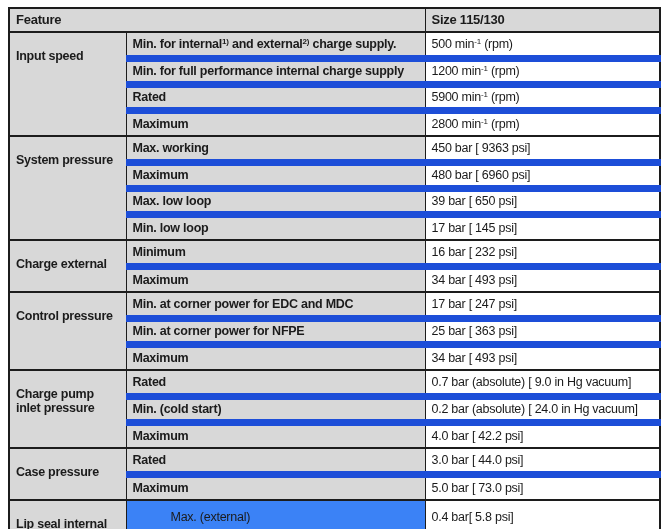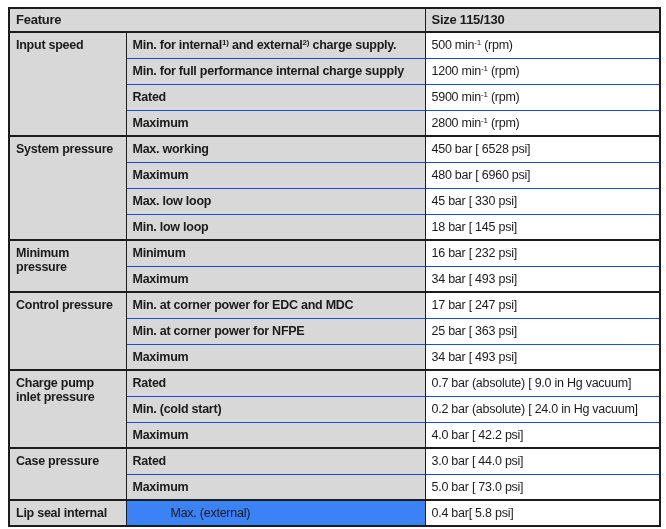--- a/index.html
+++ b/index.html
@@ -42,21 +42,21 @@
     font-weight: bold;
     font-size: 13px;
     height: 24px;
     border-bottom: 2px solid #1c1c1c;
   }
   tr.data td { height: 26px; }
   td.feat {
     background: #d8d8d8;
     font-weight: bold;
     vertical-align: top;
-    padding-top: 5px;
+    padding-top: 16px;
     border-right: 1.5px solid #1c1c1c;
   }
   td.lbl {
     background: #d8d8d8;
     font-weight: bold;
     border-right: 1.5px solid #1c1c1c;
     white-space: nowrap;
     margin-left: 44px;
   }
   td.lbl.plain {
@@ -64,21 +64,21 @@
     font-weight: normal;
     padding-left: 44px;
   }
   td.val {
     background: #ffffff;
     font-weight: normal;
     white-space: nowrap;
   }
   th.sizecol { border-left: 1.5px solid #1c1c1c; }
   
-  tr.data td { border-top: 1px solid #1d4ed8; }
+  tr.data td { border-top: 7px solid #1d4ed8; }
   
   tr.gstart td { border-top: 2px solid #1c1c1c; }
   sup.sp {
     font-size: 8px;
     letter-spacing: -0.2px;
     vertical-align: 4px;
     line-height: 0;
   }
 </style>
 </head>
@@ -112,37 +112,37 @@
       <td class="val"><span>5900 min</span><sup class="sp">-1</sup><span> (rpm)</span></td>
     </tr>
     <tr class="data">
       <td class="lbl">Maximum</td>
       <td class="val"><span>2800 min</span><sup class="sp">-1</sup><span> (rpm)</span></td>
     </tr>
 
     <tr class="data gstart">
       <td class="feat" rowspan="4">System pressure</td>
       <td class="lbl">Max. working</td>
-      <td class="val">450 bar [ 6528 psi]</td>
+      <td class="val">450 bar [ 9363 psi]</td>
     </tr>
     <tr class="data">
       <td class="lbl">Maximum</td>
       <td class="val">480 bar [ 6960 psi]</td>
     </tr>
     <tr class="data">
       <td class="lbl">Max. low loop</td>
-      <td class="val">45 bar [ 330 psi]</td>
+      <td class="val">39 bar [ 650 psi]</td>
     </tr>
     <tr class="data">
       <td class="lbl">Min. low loop</td>
-      <td class="val">18 bar [ 145 psi]</td>
+      <td class="val">17 bar [ 145 psi]</td>
     </tr>
 
     <tr class="data gstart">
-      <td class="feat" rowspan="2">Minimum pressure</td>
+      <td class="feat" rowspan="2">Charge external</td>
       <td class="lbl">Minimum</td>
       <td class="val">16 bar [ 232 psi]</td>
     </tr>
     <tr class="data">
       <td class="lbl">Maximum</td>
       <td class="val">34 bar [ 493 psi]</td>
     </tr>
 
     <tr class="data gstart">
       <td class="feat" rowspan="3">Control pressure</td>

